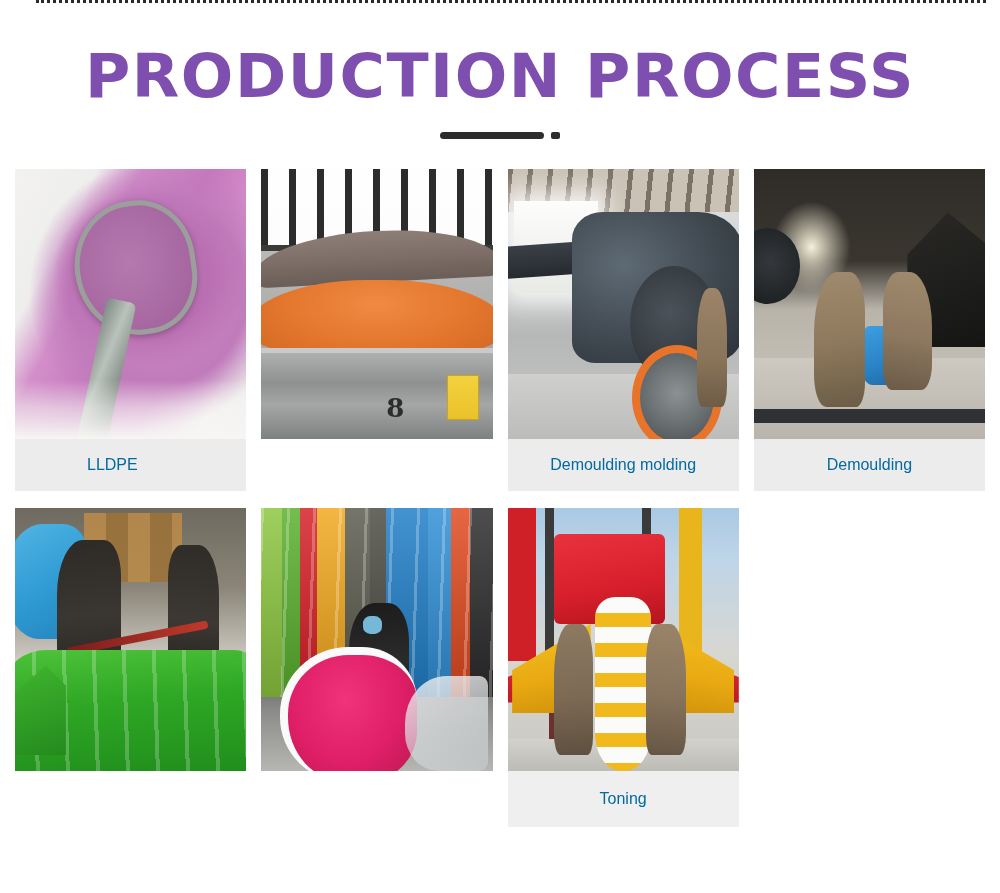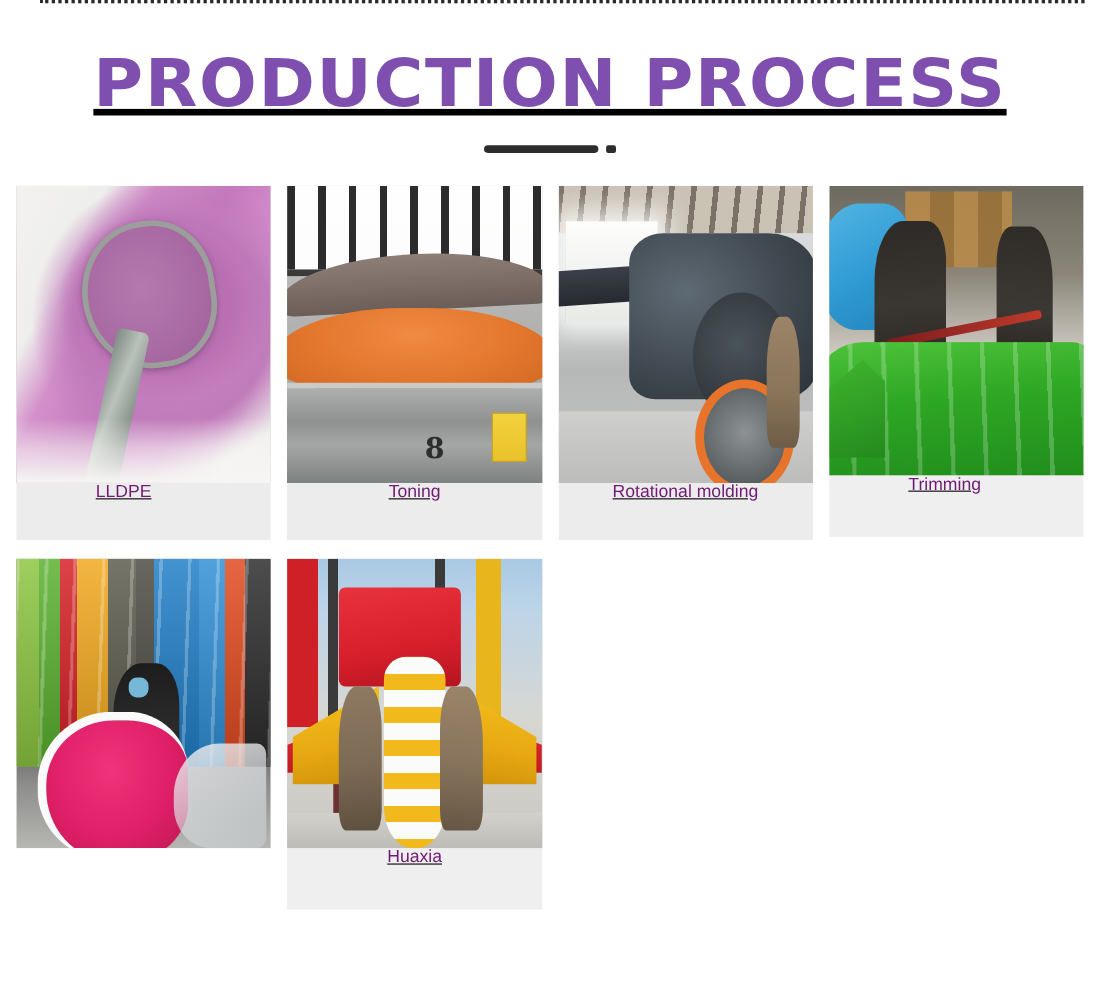--- a/index.html
+++ b/index.html
@@ -13,21 +13,20 @@
     background: #ffffff;
     font-family: "Liberation Sans", sans-serif;
     overflow: hidden;
     position: relative;
   }
   .page {
     width: 1000px;
     height: 644px;
     position: relative;
     background: #ffffff;
-    text-decoration: underline;
   }
   
   .top-rule {
     position: absolute;
     top: 0;
     left: 36px;
     right: 14px;
     height: 0;
     border-top: 3px dotted #2b2b2b;
   }
@@ -95,23 +94,23 @@
     background: #c9c9c9;
   }
   .thumb .layer {
     position: absolute;
     inset: 0;
   }
   .caption {
     height: 52px;
     background: #ececec;
     display: flex;
-    align-items: flex-start;
+    align-items: center;
     font-size: 16px;
-    color: #701a75;
+    color: #0369a1;
   }
   .caption.left  { justify-content: flex-start; padding-left: 72px; }
   .caption.center{ justify-content: center; }
   .row2 .thumb { height: 263px; }
   .row2 .caption { height: 56px; background: #efefef; }
 
   
   
   .ph-lldpe .bg {
     background:
@@ -479,56 +478,66 @@
     <div class="card">
       <div class="thumb ph-toning">
         <div class="layer bg"></div>
         <div class="bars"></div>
         <div class="lid"></div>
         <div class="powder"></div>
         <div class="drum"></div>
         <div class="label"></div>
         <div class="mark">8</div>
       </div>
-      <div class="caption center">
-        <span>Toning</span>
-      </div>
     </div>
 
     <div class="card">
       <div class="thumb ph-rm">
         <div class="layer bg"></div>
         <div class="roof"></div>
         <div class="window"></div>
         <div class="arm"></div>
         <div class="oven"></div>
         <div class="drumface"></div>
         <div class="floor"></div>
         <div class="fan"></div>
         <div class="worker"></div>
       </div>
       <div class="caption center">
-        <span>Rotational molding</span>
-      </div>
-    </div>
-
+        <span>Demoulding molding</span>
+      </div>
+    </div>
+
+    <div class="card">
+      <div class="thumb ph-dm">
+        <div class="layer bg"></div>
+        <div class="glow"></div>
+        <div class="machine"></div>
+        <div class="mold"></div>
+        <div class="floor2"></div>
+        <div class="bluepart"></div>
+        <div class="wk1"></div>
+        <div class="wk2"></div>
+        <div class="frame"></div>
+      </div>
+      <div class="caption center">
+        <span>Demoulding</span>
+      </div>
+    </div>
 
     <div class="card row2">
       <div class="thumb ph-trim">
         <div class="layer bg"></div>
         <div class="drums"></div>
         <div class="blueroll"></div>
         <div class="wkA"></div>
         <div class="wkB"></div>
         <div class="hose"></div>
         <div class="green"></div>
         <div class="greenfin"></div>
-      </div>
-      <div class="caption left">
-        <span>Trimming</span>
       </div>
     </div>
 
 
     <div class="card row2">
       <div class="thumb ph-test">
         <div class="layer bg"></div>
         <div class="slides"></div>
         <div class="slidegloss"></div>
         <div class="worker"></div>
@@ -548,18 +557,18 @@
         <div class="rwing-l"></div>
         <div class="rwing-r"></div>
         <div class="ywing-l"></div>
         <div class="ywing-r"></div>
         <div class="ground"></div>
         <div class="tube"></div>
         <div class="p1"></div>
         <div class="p2"></div>
       </div>
       <div class="caption center">
-        <span>Huaxia</span>
+        <span>Toning</span>
       </div>
     </div>
 
   </div>
 </div>
 
 </body></html>

